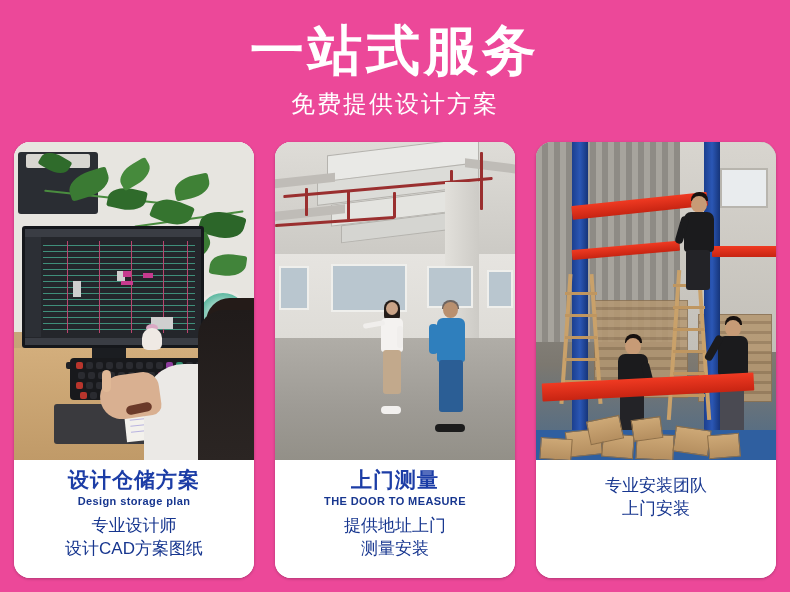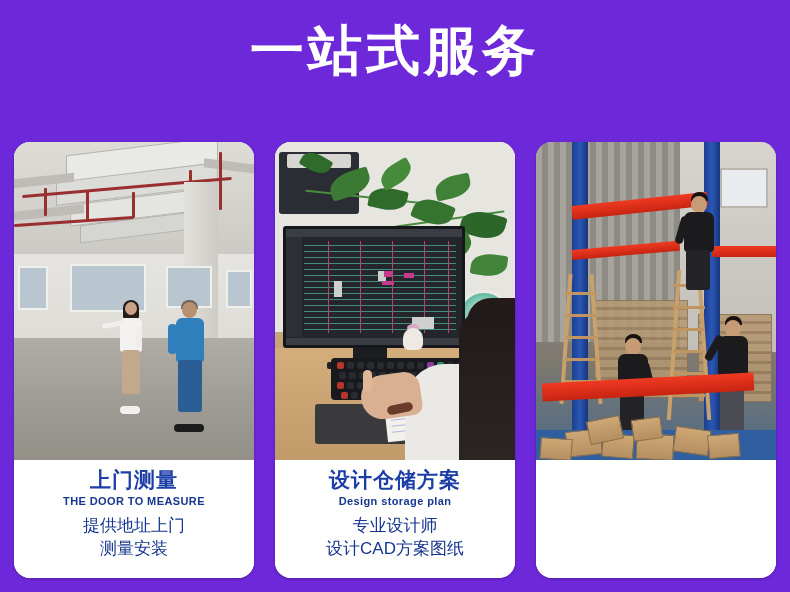--- a/index.html
+++ b/index.html
@@ -10,21 +10,21 @@
     width: 790px;
     height: 592px;
     overflow: hidden;
     background: #0c31a0;
     font-family: "Liberation Sans", "DejaVu Sans", sans-serif;
   }
   .banner {
     position: relative;
     width: 790px;
     height: 592px;
-    background: #6d28d9;
+    background: #ec4899;
     box-sizing: border-box;
   }
 
   
   .header {
     position: absolute;
     top: 0; left: 0; right: 0;
     height: 140px;
     text-align: center;
   }
@@ -284,75 +284,24 @@
   }
   .p3 .floor3 { position:absolute; bottom:0; left:0; right:0; height: 30px; background:#2f5fa0; }
 </style>
 </head>
 <body>
 
 <div class="banner">
 
   <div class="header">
     <h1 class="main-title">一站式服务</h1>
+    <p class="sub-title">免费提供设计方案</p>
   </div>
 
   <div class="cards">
-
-    <div class="card">
-      <div class="card-photo p1">
-        <div class="ceiling"></div>
-        <div class="skylight sk1"></div>
-        <div class="skylight sk2"></div>
-        <div class="skylight sk3"></div>
-        <div class="skylight sk4"></div>
-        <div class="beam b1"></div>
-        <div class="beam b2"></div>
-        <div class="beam b3"></div>
-        <div class="pipe pipe-h1"></div>
-        <div class="pipe pipe-h2"></div>
-        <div class="pipe pipe-v1"></div>
-        <div class="pipe pipe-v2"></div>
-        <div class="pipe pipe-v3"></div>
-        <div class="pipe pipe-v4"></div>
-        <div class="pipe pipe-v5"></div>
-        <div class="wall"></div>
-        <div class="column"></div>
-        <div class="window w1"></div>
-        <div class="window w2"></div>
-        <div class="window w3"></div>
-        <div class="window w4"></div>
-        <div class="floor"></div>
-        <div class="person-w">
-          <div class="hair"></div>
-          <div class="head"></div>
-          <div class="torso"></div>
-          <div class="arm"></div>
-          <div class="arm2"></div>
-          <div class="legs"></div>
-          <div class="shoe"></div>
-        </div>
-        <div class="person-m">
-          <div class="hair"></div>
-          <div class="head"></div>
-          <div class="torso"></div>
-          <div class="arm"></div>
-          <div class="legs"></div>
-          <div class="shoe"></div>
-        </div>
-      </div>
-      <div class="card-caption">
-        <p class="cap-title">上门测量</p>
-        <p class="cap-en">THE DOOR TO MEASURE</p>
-        <p class="cap-desc">
-          <span>提供地址上门</span>
-          <span>测量安装</span>
-        </p>
-      </div>
-    </div>
 
     <div class="card">
       <div class="card-photo p2">
         <div class="bgwall"></div>
         <div class="printer">
             <div class="printer-top"></div>
           </div>
         <div class="stem s1"></div>
         <div class="stem s2"></div>
         <div class="leaf l1"></div>
@@ -491,20 +440,72 @@
         <p class="cap-title">设计仓储方案</p>
         <p class="cap-en">Design storage plan</p>
         <p class="cap-desc">
           <span>专业设计师</span>
           <span>设计CAD方案图纸</span>
         </p>
       </div>
     </div>
 
     <div class="card">
+      <div class="card-photo p1">
+        <div class="ceiling"></div>
+        <div class="skylight sk1"></div>
+        <div class="skylight sk2"></div>
+        <div class="skylight sk3"></div>
+        <div class="skylight sk4"></div>
+        <div class="beam b1"></div>
+        <div class="beam b2"></div>
+        <div class="beam b3"></div>
+        <div class="pipe pipe-h1"></div>
+        <div class="pipe pipe-h2"></div>
+        <div class="pipe pipe-v1"></div>
+        <div class="pipe pipe-v2"></div>
+        <div class="pipe pipe-v3"></div>
+        <div class="pipe pipe-v4"></div>
+        <div class="pipe pipe-v5"></div>
+        <div class="wall"></div>
+        <div class="column"></div>
+        <div class="window w1"></div>
+        <div class="window w2"></div>
+        <div class="window w3"></div>
+        <div class="window w4"></div>
+        <div class="floor"></div>
+        <div class="person-w">
+          <div class="hair"></div>
+          <div class="head"></div>
+          <div class="torso"></div>
+          <div class="arm"></div>
+          <div class="arm2"></div>
+          <div class="legs"></div>
+          <div class="shoe"></div>
+        </div>
+        <div class="person-m">
+          <div class="hair"></div>
+          <div class="head"></div>
+          <div class="torso"></div>
+          <div class="arm"></div>
+          <div class="legs"></div>
+          <div class="shoe"></div>
+        </div>
+      </div>
+      <div class="card-caption">
+        <p class="cap-title">上门测量</p>
+        <p class="cap-en">THE DOOR TO MEASURE</p>
+        <p class="cap-desc">
+          <span>提供地址上门</span>
+          <span>测量安装</span>
+        </p>
+      </div>
+    </div>
+
+    <div class="card">
       <div class="card-photo p3">
         <div class="corrugate"></div>
         <div class="backwall"></div>
         <div class="window3"></div>
         <div class="pallet pl1"></div>
         <div class="pallet pl2"></div>
         <div class="upright u1"></div>
         <div class="upright u2"></div>
         <div class="beam3 bm1"></div>
         <div class="beam3 bm2"></div>
@@ -556,17 +557,21 @@
           <div class="box" style="bottom:2px;left:66px;width:30px;height:22px;transform:rotate(5deg)"></div>
           <div class="box" style="bottom:18px;left:52px;width:32px;height:22px;transform:rotate(-12deg)"></div>
           <div class="box" style="bottom:0px;left:100px;width:36px;height:24px;transform:rotate(3deg)"></div>
           <div class="box" style="bottom:20px;left:96px;width:28px;height:20px;transform:rotate(-8deg)"></div>
           <div class="box" style="bottom:6px;left:138px;width:34px;height:24px;transform:rotate(8deg)"></div>
           <div class="box" style="bottom:0px;left:4px;width:30px;height:20px;transform:rotate(4deg)"></div>
           <div class="box" style="bottom:2px;left:172px;width:30px;height:22px;transform:rotate(-5deg)"></div>
         </div>
       </div>
       <div class="card-caption">
+        <p class="cap-desc">
+          <span>专业安装团队</span>
+          <span>上门安装</span>
+        </p>
       </div>
     </div>
 
   </div>
 </div>
 
 </body></html>

